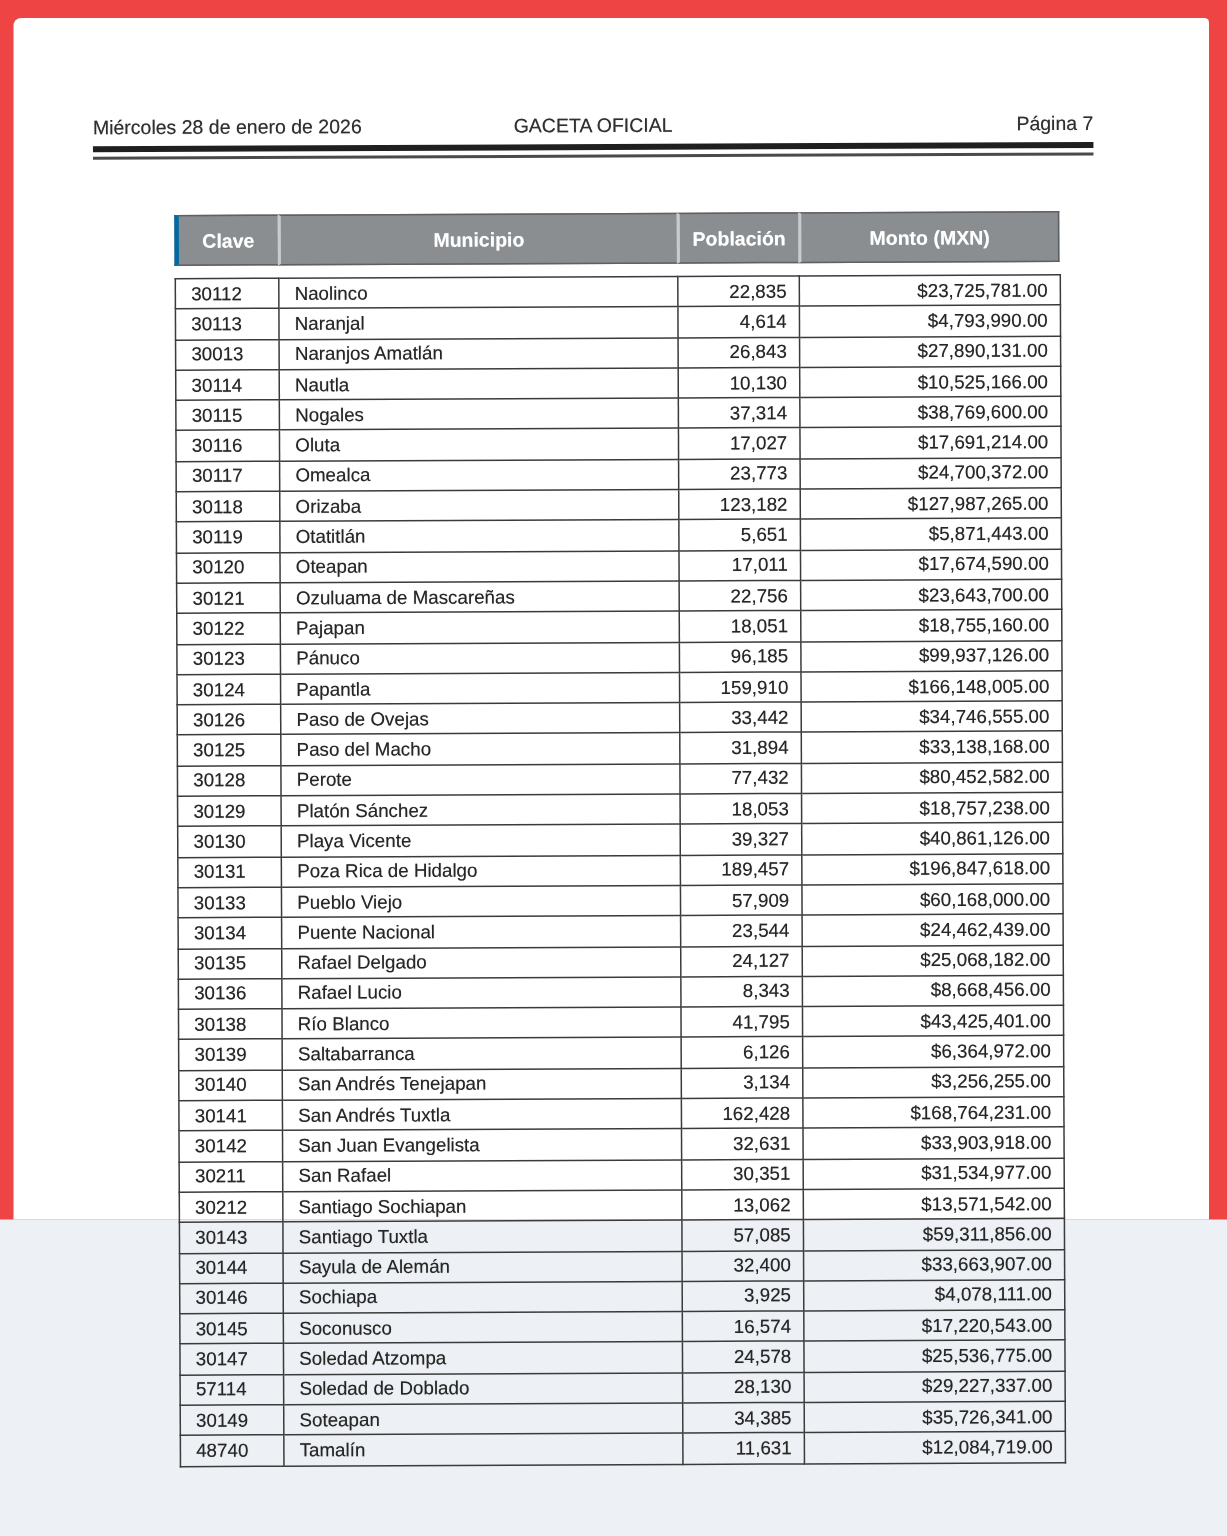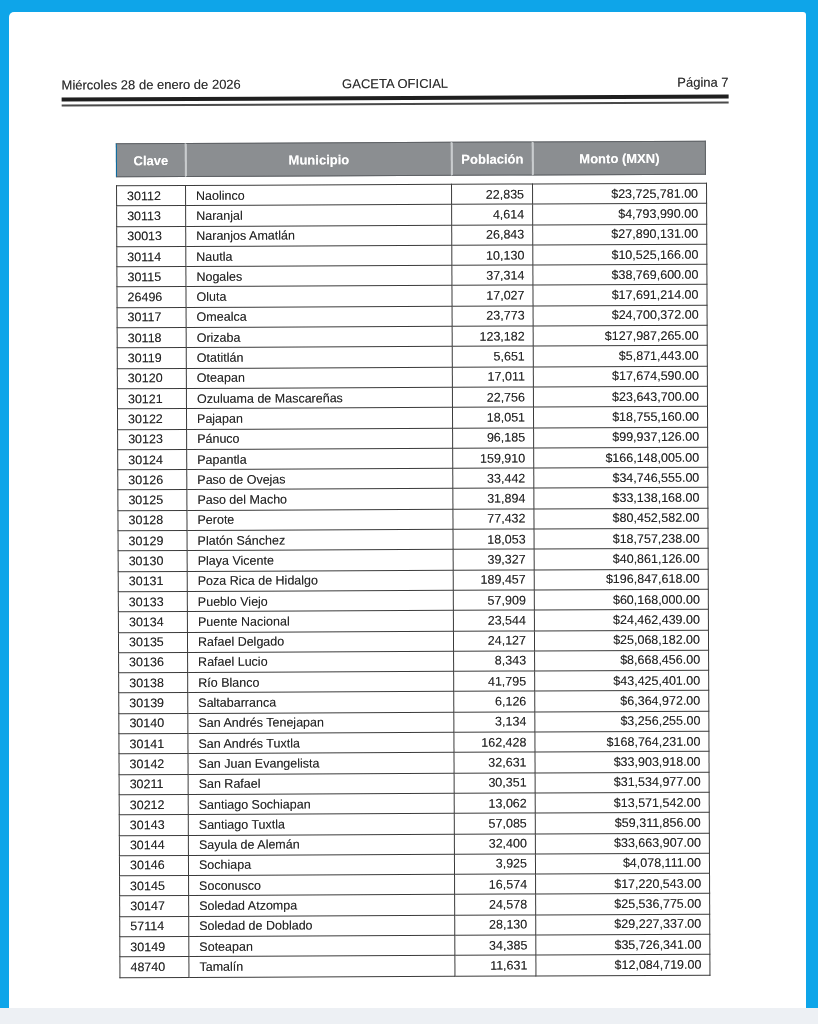--- a/index.html
+++ b/index.html
@@ -7,22 +7,22 @@
     padding: 0;
     width: 818px;
     height: 1024px;
     overflow: hidden;
     background: #edf0f4;
     font-family: "Liberation Sans", sans-serif;
   }
   .canvas {
     position: relative;
     width: 818px;
-    height: 1008px;
-    background: #0ea5e9;
+    height: 813px;
+    background: #ef4444;
   }
   .page {
     position: absolute;
     left: 9px;
     top: 12px;
     right: 12px;
     bottom: 0;
     background: #ffffff;
     border-radius: 5px 3px 0 0;
   }
@@ -82,21 +82,21 @@
     background: #8b8e91;
     color: #ffffff;
     font-weight: bold;
     font-size: 13px;
     text-align: center;
     vertical-align: middle;
     border-top: 1px solid #5d6064;
     border-bottom: 1px solid #5d6064;
     text-shadow: 0 0 0.5px rgba(255,255,255,0.6);
   }
-  table.head th:first-child { border-left: 1px solid #0369a1; }
+  table.head th:first-child { border-left: 3px solid #0369a1; }
   table.head th:last-child  { border-right: 1px solid #5d6064; text-align: center; }
   table.head th + th        { border-left: 2px solid #c9ccce; }
 
   table.body {
     margin-top: 8px;
     border-collapse: collapse;
   }
   table.body td {
     height: 19.3px;
     border: 1px solid #3b3b3b;
@@ -178,21 +178,21 @@
                 <td class="num">10,130</td>
                 <td class="num">$10,525,166.00</td>
               </tr>
               <tr>
                 <td class="clave">30115</td>
                 <td class="muni">Nogales</td>
                 <td class="num">37,314</td>
                 <td class="num">$38,769,600.00</td>
               </tr>
               <tr>
-                <td class="clave">26496</td>
+                <td class="clave">30116</td>
                 <td class="muni">Oluta</td>
                 <td class="num">17,027</td>
                 <td class="num">$17,691,214.00</td>
               </tr>
               <tr>
                 <td class="clave">30117</td>
                 <td class="muni">Omealca</td>
                 <td class="num">23,773</td>
                 <td class="num">$24,700,372.00</td>
               </tr>

